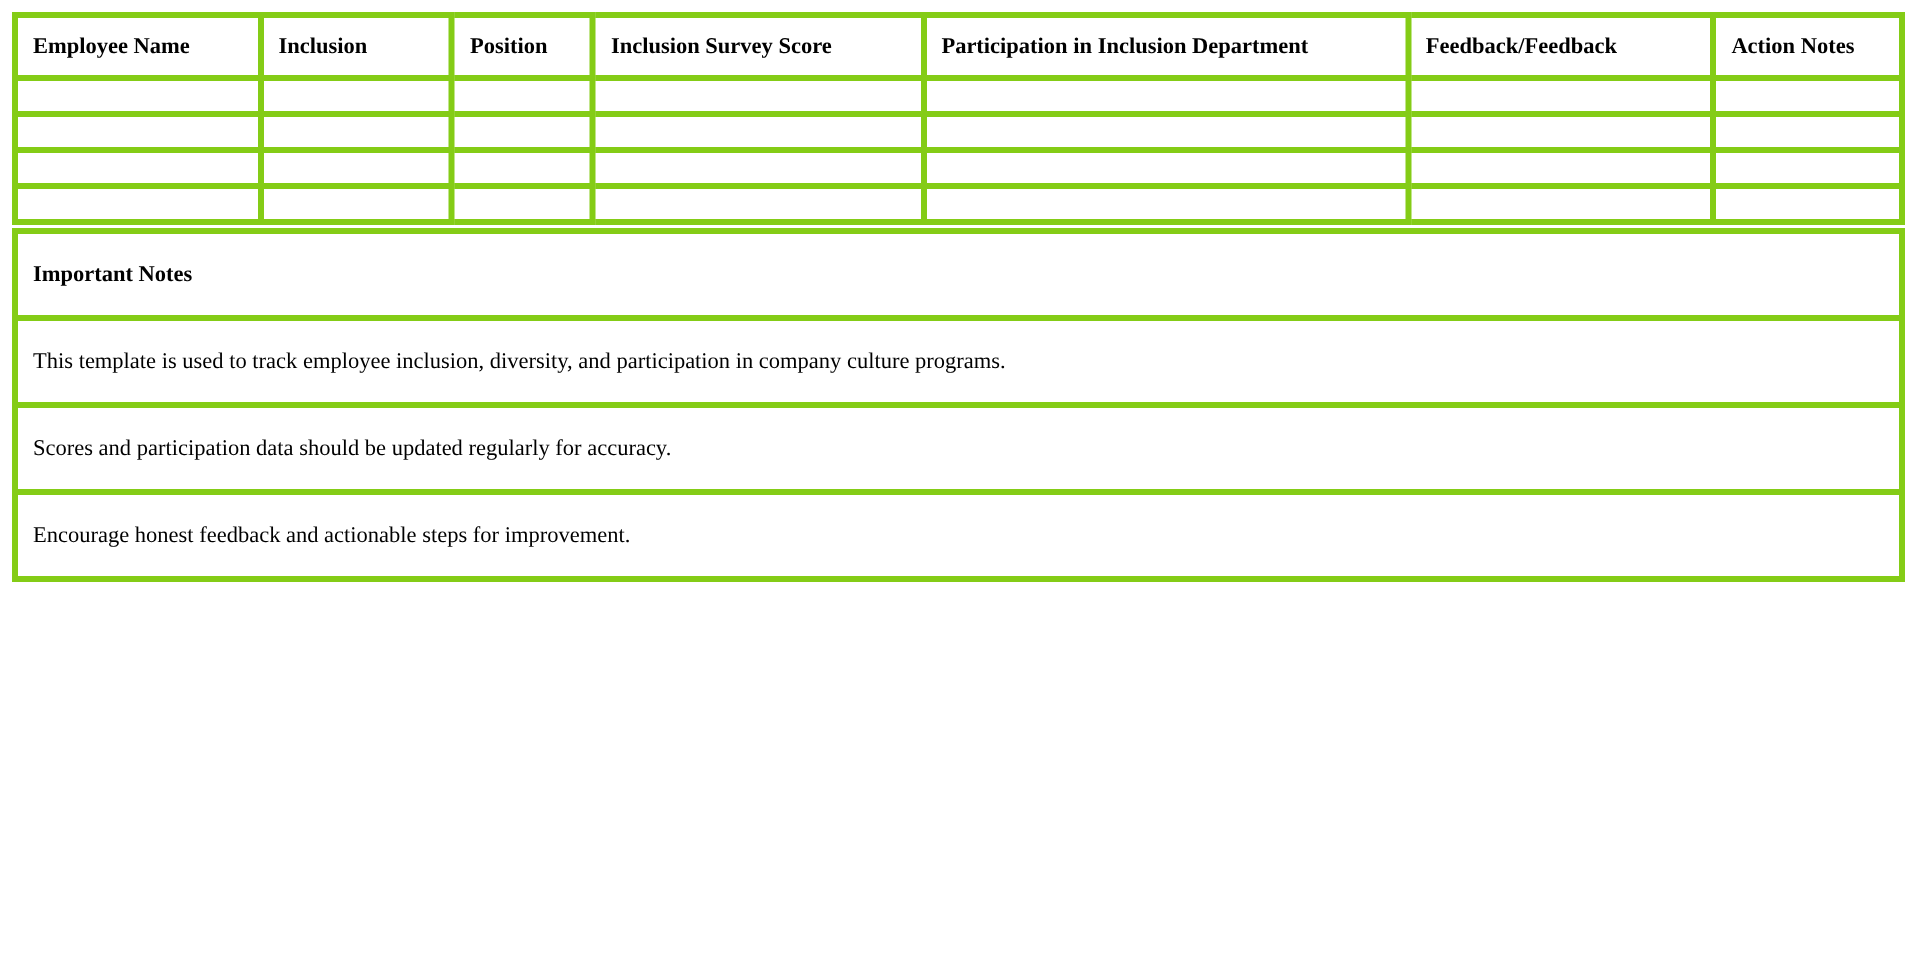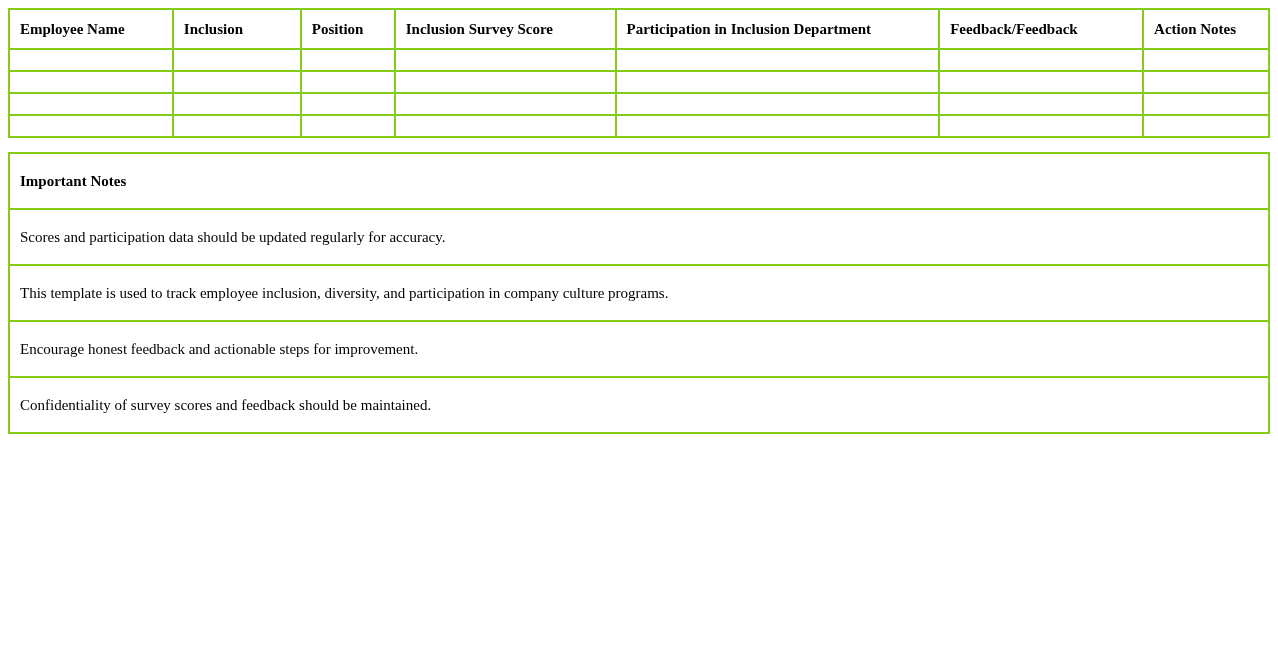--- a/index.html
+++ b/index.html
@@ -1,18 +1,18 @@
 <!DOCTYPE html>
 <html><head>
 <meta charset="utf-8">
 <style>
   html, body { margin: 0; padding: 0; background: #ffffff; }
   body { width: 1278px; height: 650px; position: relative; font-family: "Liberation Serif", "DejaVu Serif", serif; color: #000; }
   table { border-collapse: collapse; position: absolute; left: 8px; width: 1262px; }
-  td, th { border: 2px solid #84cc16; font-size: 15px; text-align: left; vertical-align: middle; }
+  td, th { border: 4px solid #84cc16; font-size: 15px; text-align: left; vertical-align: middle; }
   #main-table { top: 8px; }
   #main-table th { height: 38px; padding: 0 10px; font-weight: bold; }
   #main-table td { height: 20px; padding: 0 10px; }
   #notes-table { top: 152px; }
   #notes-table th, #notes-table td { height: 38px; padding: 8px 10px; }
   #notes-table th { font-weight: bold; }
 </style>
 </head>
 <body>
 
@@ -78,25 +78,22 @@
 </table>
 
 <table id="notes-table">
   <thead>
     <tr>
       <th>Important Notes</th>
     </tr>
   </thead>
   <tbody>
     <tr>
+        <td>This template is used to track employee inclusion, diversity, and participation in company culture programs.</td>
+      </tr>
+    <tr>
         <td>Scores and participation data should be updated regularly for accuracy.</td>
       </tr>
     <tr>
-        <td>This template is used to track employee inclusion, diversity, and participation in company culture programs.</td>
-      </tr>
-    <tr>
         <td>Encourage honest feedback and actionable steps for improvement.</td>
-      </tr>
-    <tr>
-        <td>Confidentiality of survey scores and feedback should be maintained.</td>
       </tr>
   </tbody>
 </table>
 
 </body></html>

